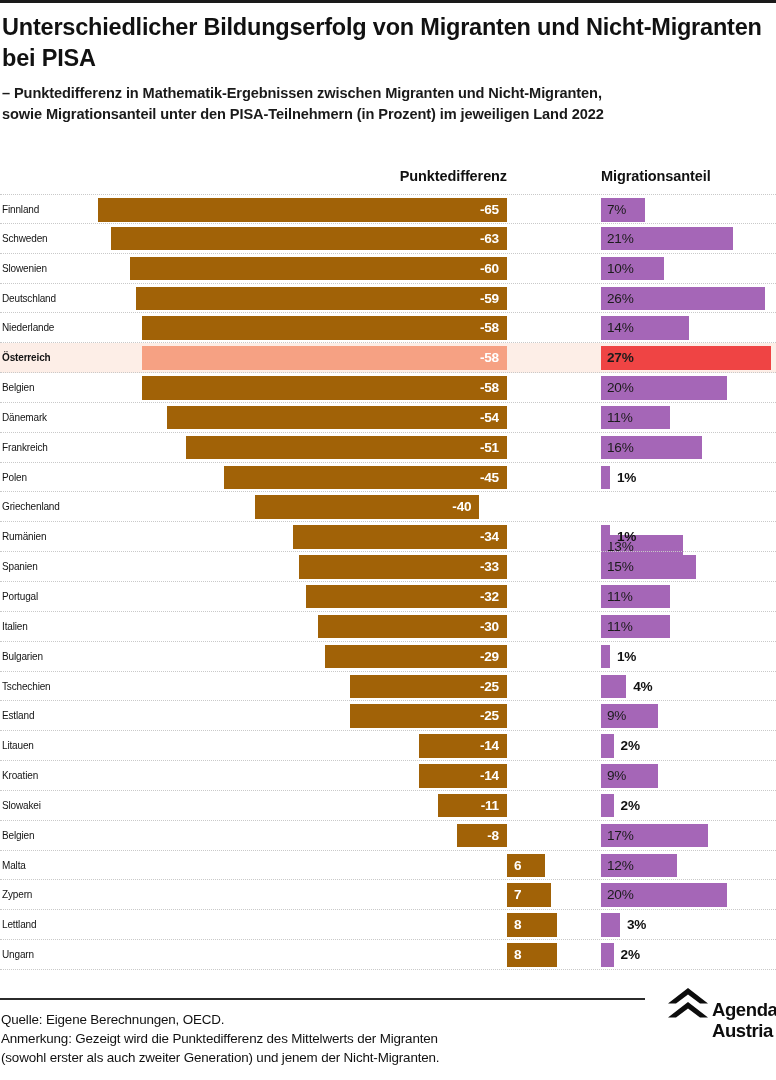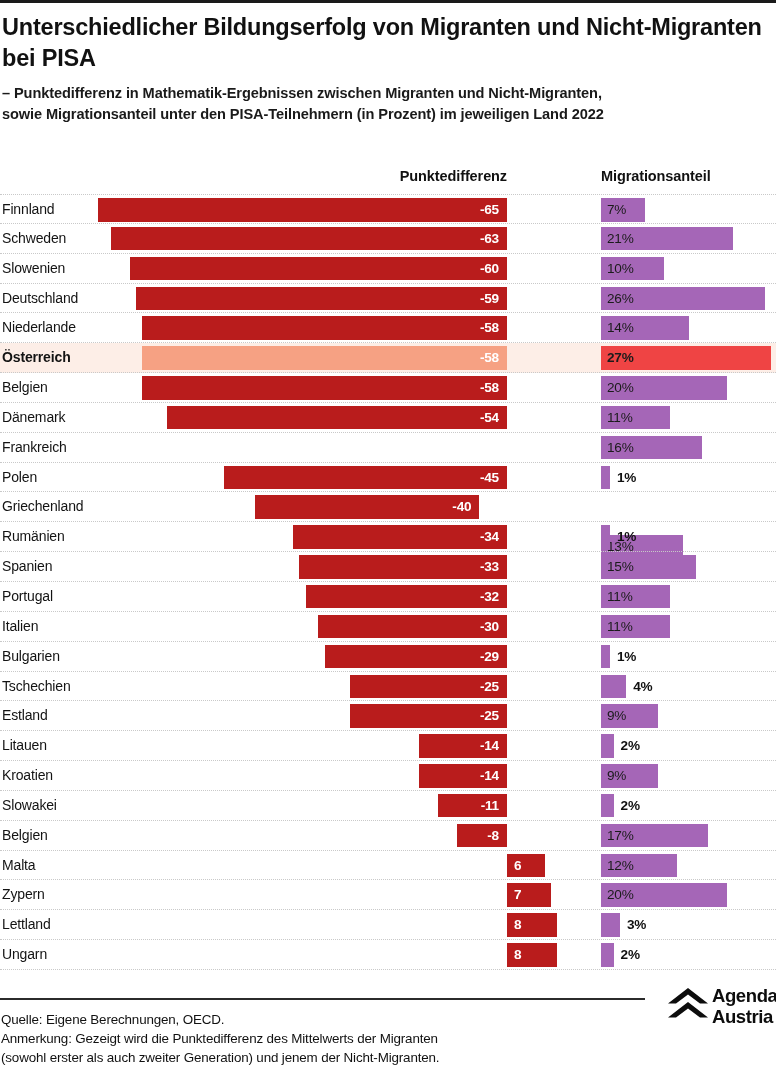--- a/index.html
+++ b/index.html
@@ -80,33 +80,33 @@
     border-bottom: 1px dotted #c9c9c9;
   }
   .row.highlight { background: #fdeee7; }
   .row.first { border-top: 1px dotted #c9c9c9; }
 
   .row-label {
     position: absolute;
     left: 2px; top: 0;
     height: 29.85px;
     line-height: 29.85px;
-    font-size: 14px;
+    font-size: 10px;
     color: #131313;
     white-space: nowrap;
     letter-spacing: -0.15px;
   }
   .row.highlight .row-label { font-weight: 700; }
 
   
   .bar-orange {
     position: absolute;
     top: 3px;
     height: 23.5px;
-    background: #b91c1c;
+    background: #a16207;
   }
   .row.highlight .bar-orange { background: #f6a183; }
 
   .bar-orange .val {
     position: absolute;
     right: 8px; top: 0;
     height: 23.5px;
     line-height: 23.5px;
     font-size: 13.6px;
     font-weight: 700;
@@ -171,21 +171,21 @@
   .footnotes div { white-space: nowrap; }
 
   .logo {
     position: absolute;
     left: 668px; top: -22px;
     width: 108px; height: 46px;
   }
   .logo .chev { position: absolute; left: 0; top: 4px; width: 40px; height: 38px; }
   .logo .brand {
     position: absolute;
-    left: 44px; top: 2px;
+    left: 44px; top: 16px;
     font-size: 18.5px;
     font-weight: 700;
     line-height: 1.12;
     color: #0d0d0d;
     letter-spacing: -0.4px;
   }
 </style>
 </head>
 <body>
 
@@ -274,20 +274,23 @@
           <div class="row-label">Dänemark</div>
           <div class="bar-orange neg" style="left: 167.34px; width: 339.66px;">
             <span class="val">-54</span>
           </div>
           <div class="bar-purple" style="width: 69.3px;">
             <span class="val">11%</span>
           </div>
         </div>
         <div class="row">
           <div class="row-label">Frankreich</div>
+          <div class="bar-orange neg" style="left: 186.21px; width: 320.79px;">
+            <span class="val">-51</span>
+          </div>
           <div class="bar-purple" style="width: 100.8px;">
             <span class="val">16%</span>
           </div>
         </div>
         <div class="row">
           <div class="row-label">Polen</div>
           <div class="bar-orange neg" style="left: 223.95px; width: 283.05px;">
             <span class="val">-45</span>
           </div>
           <div class="bar-purple" style="width: 9px;">

